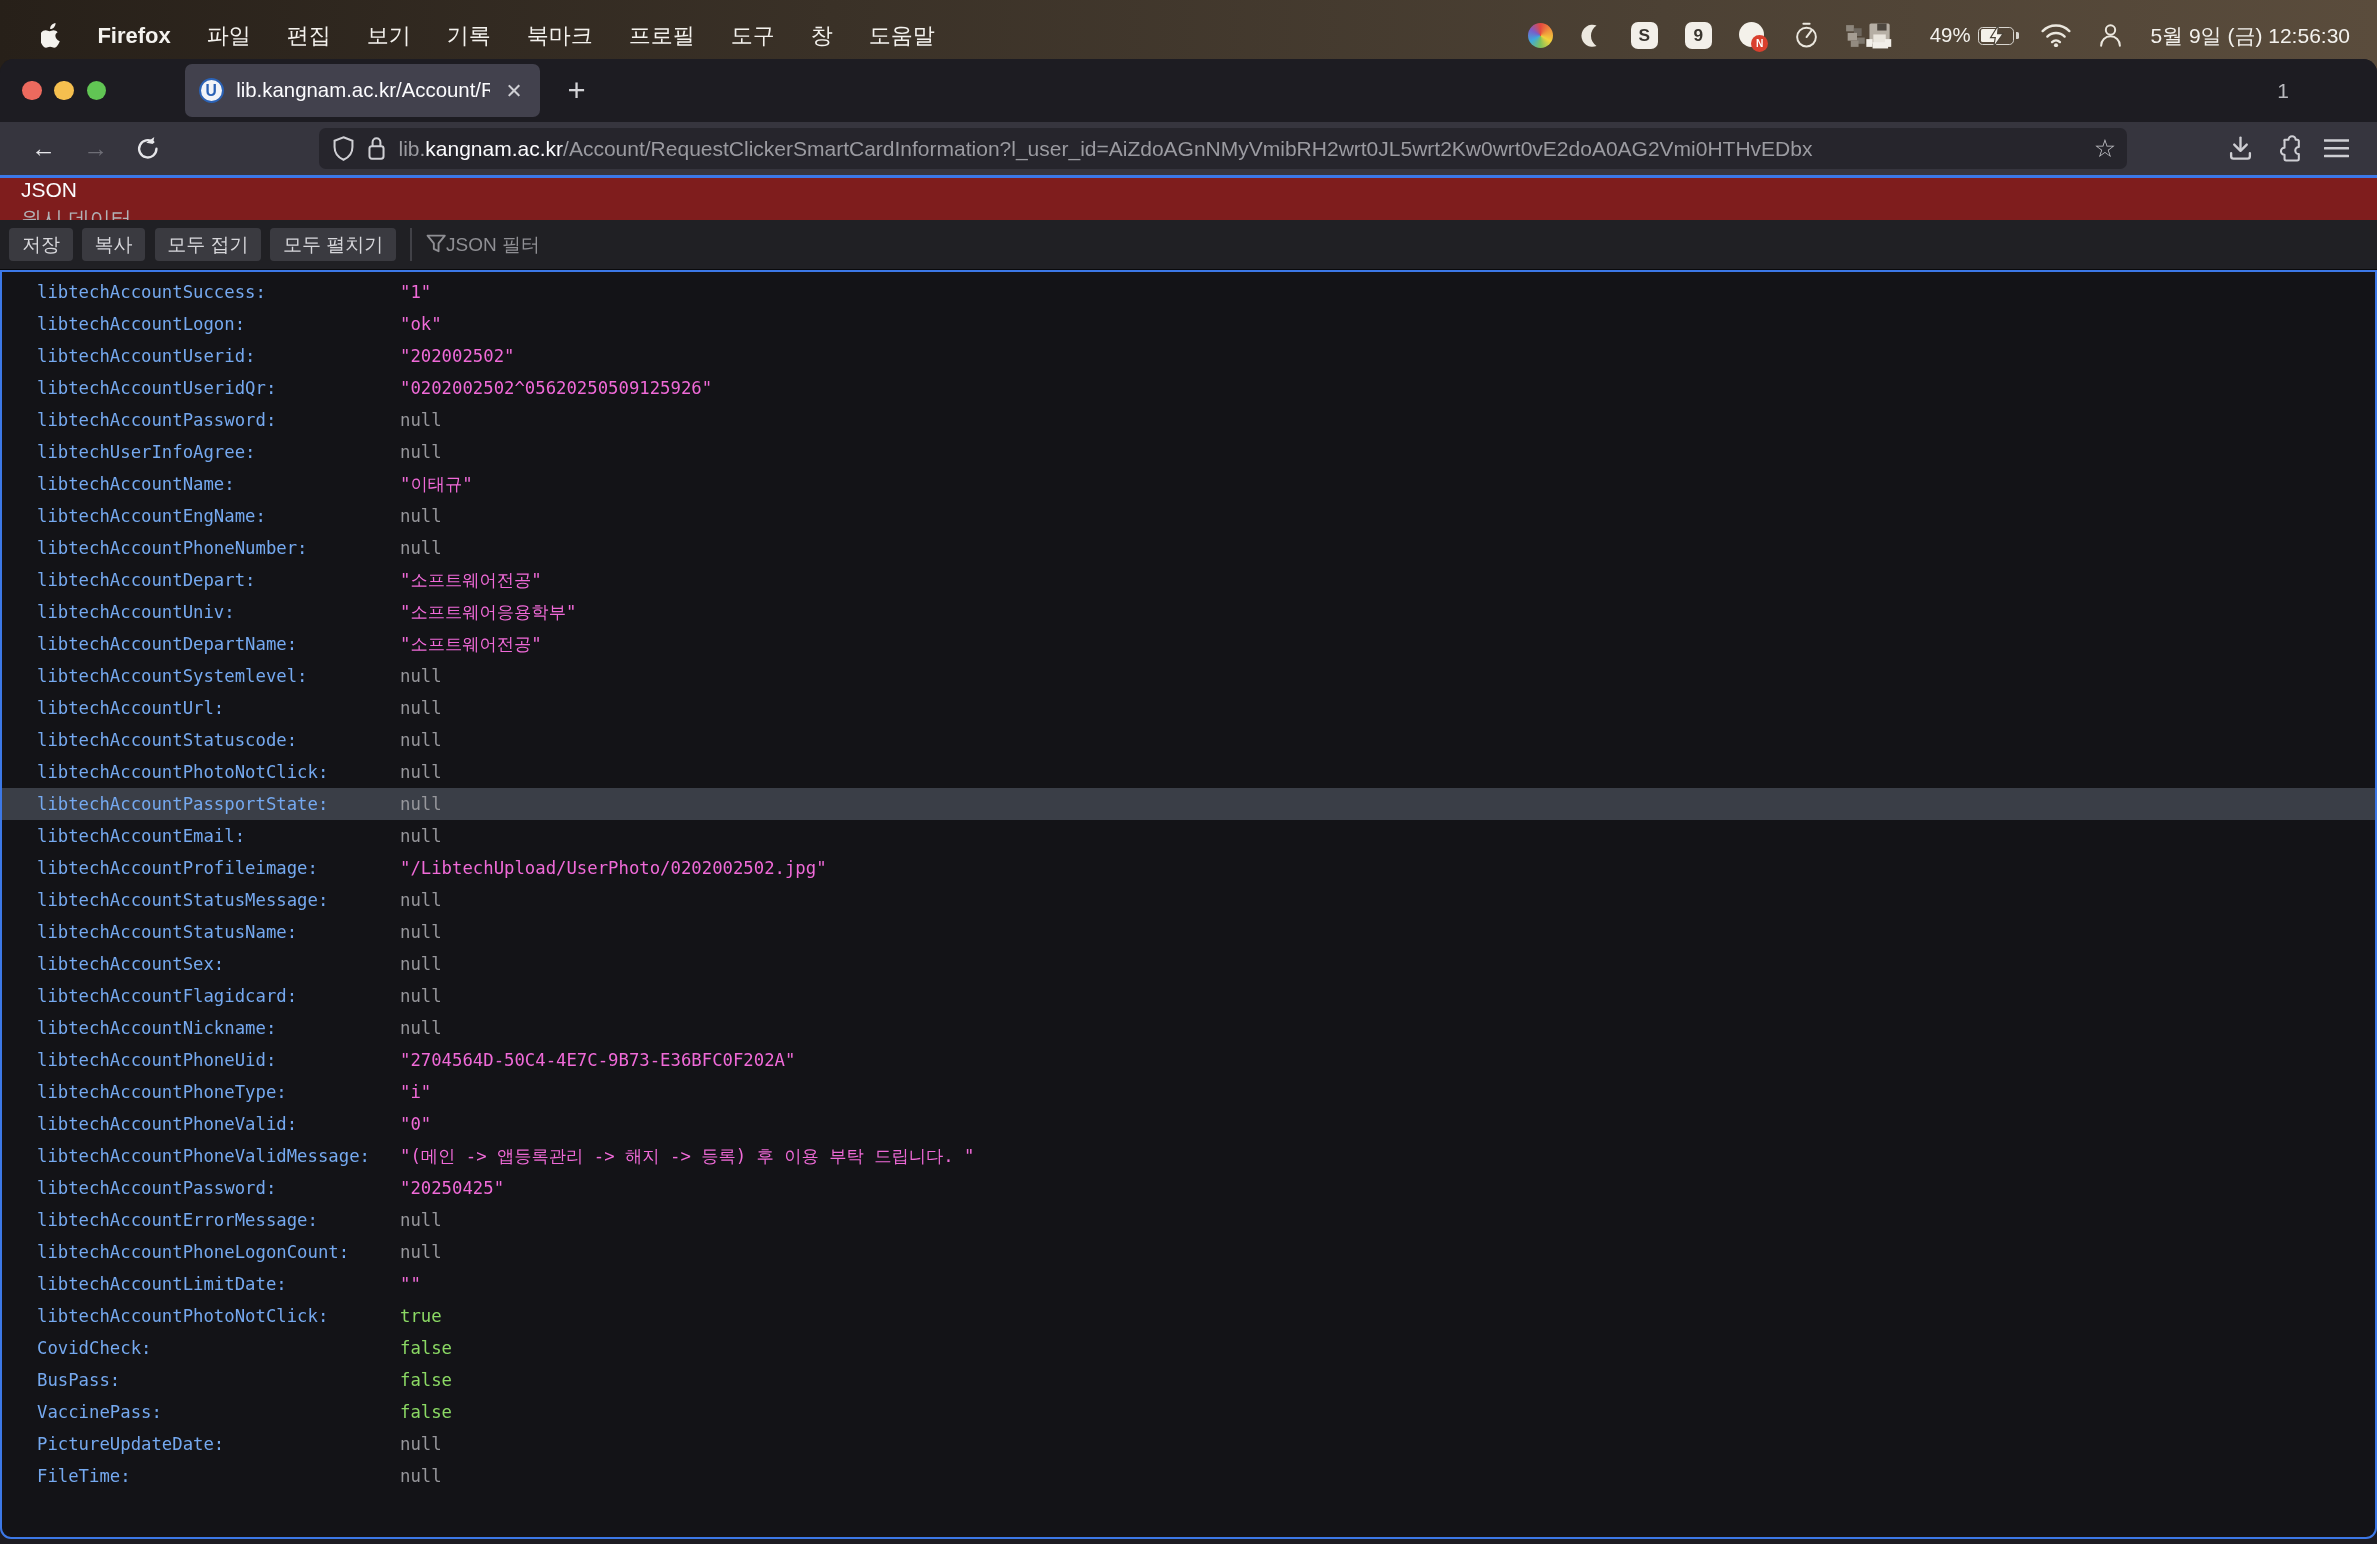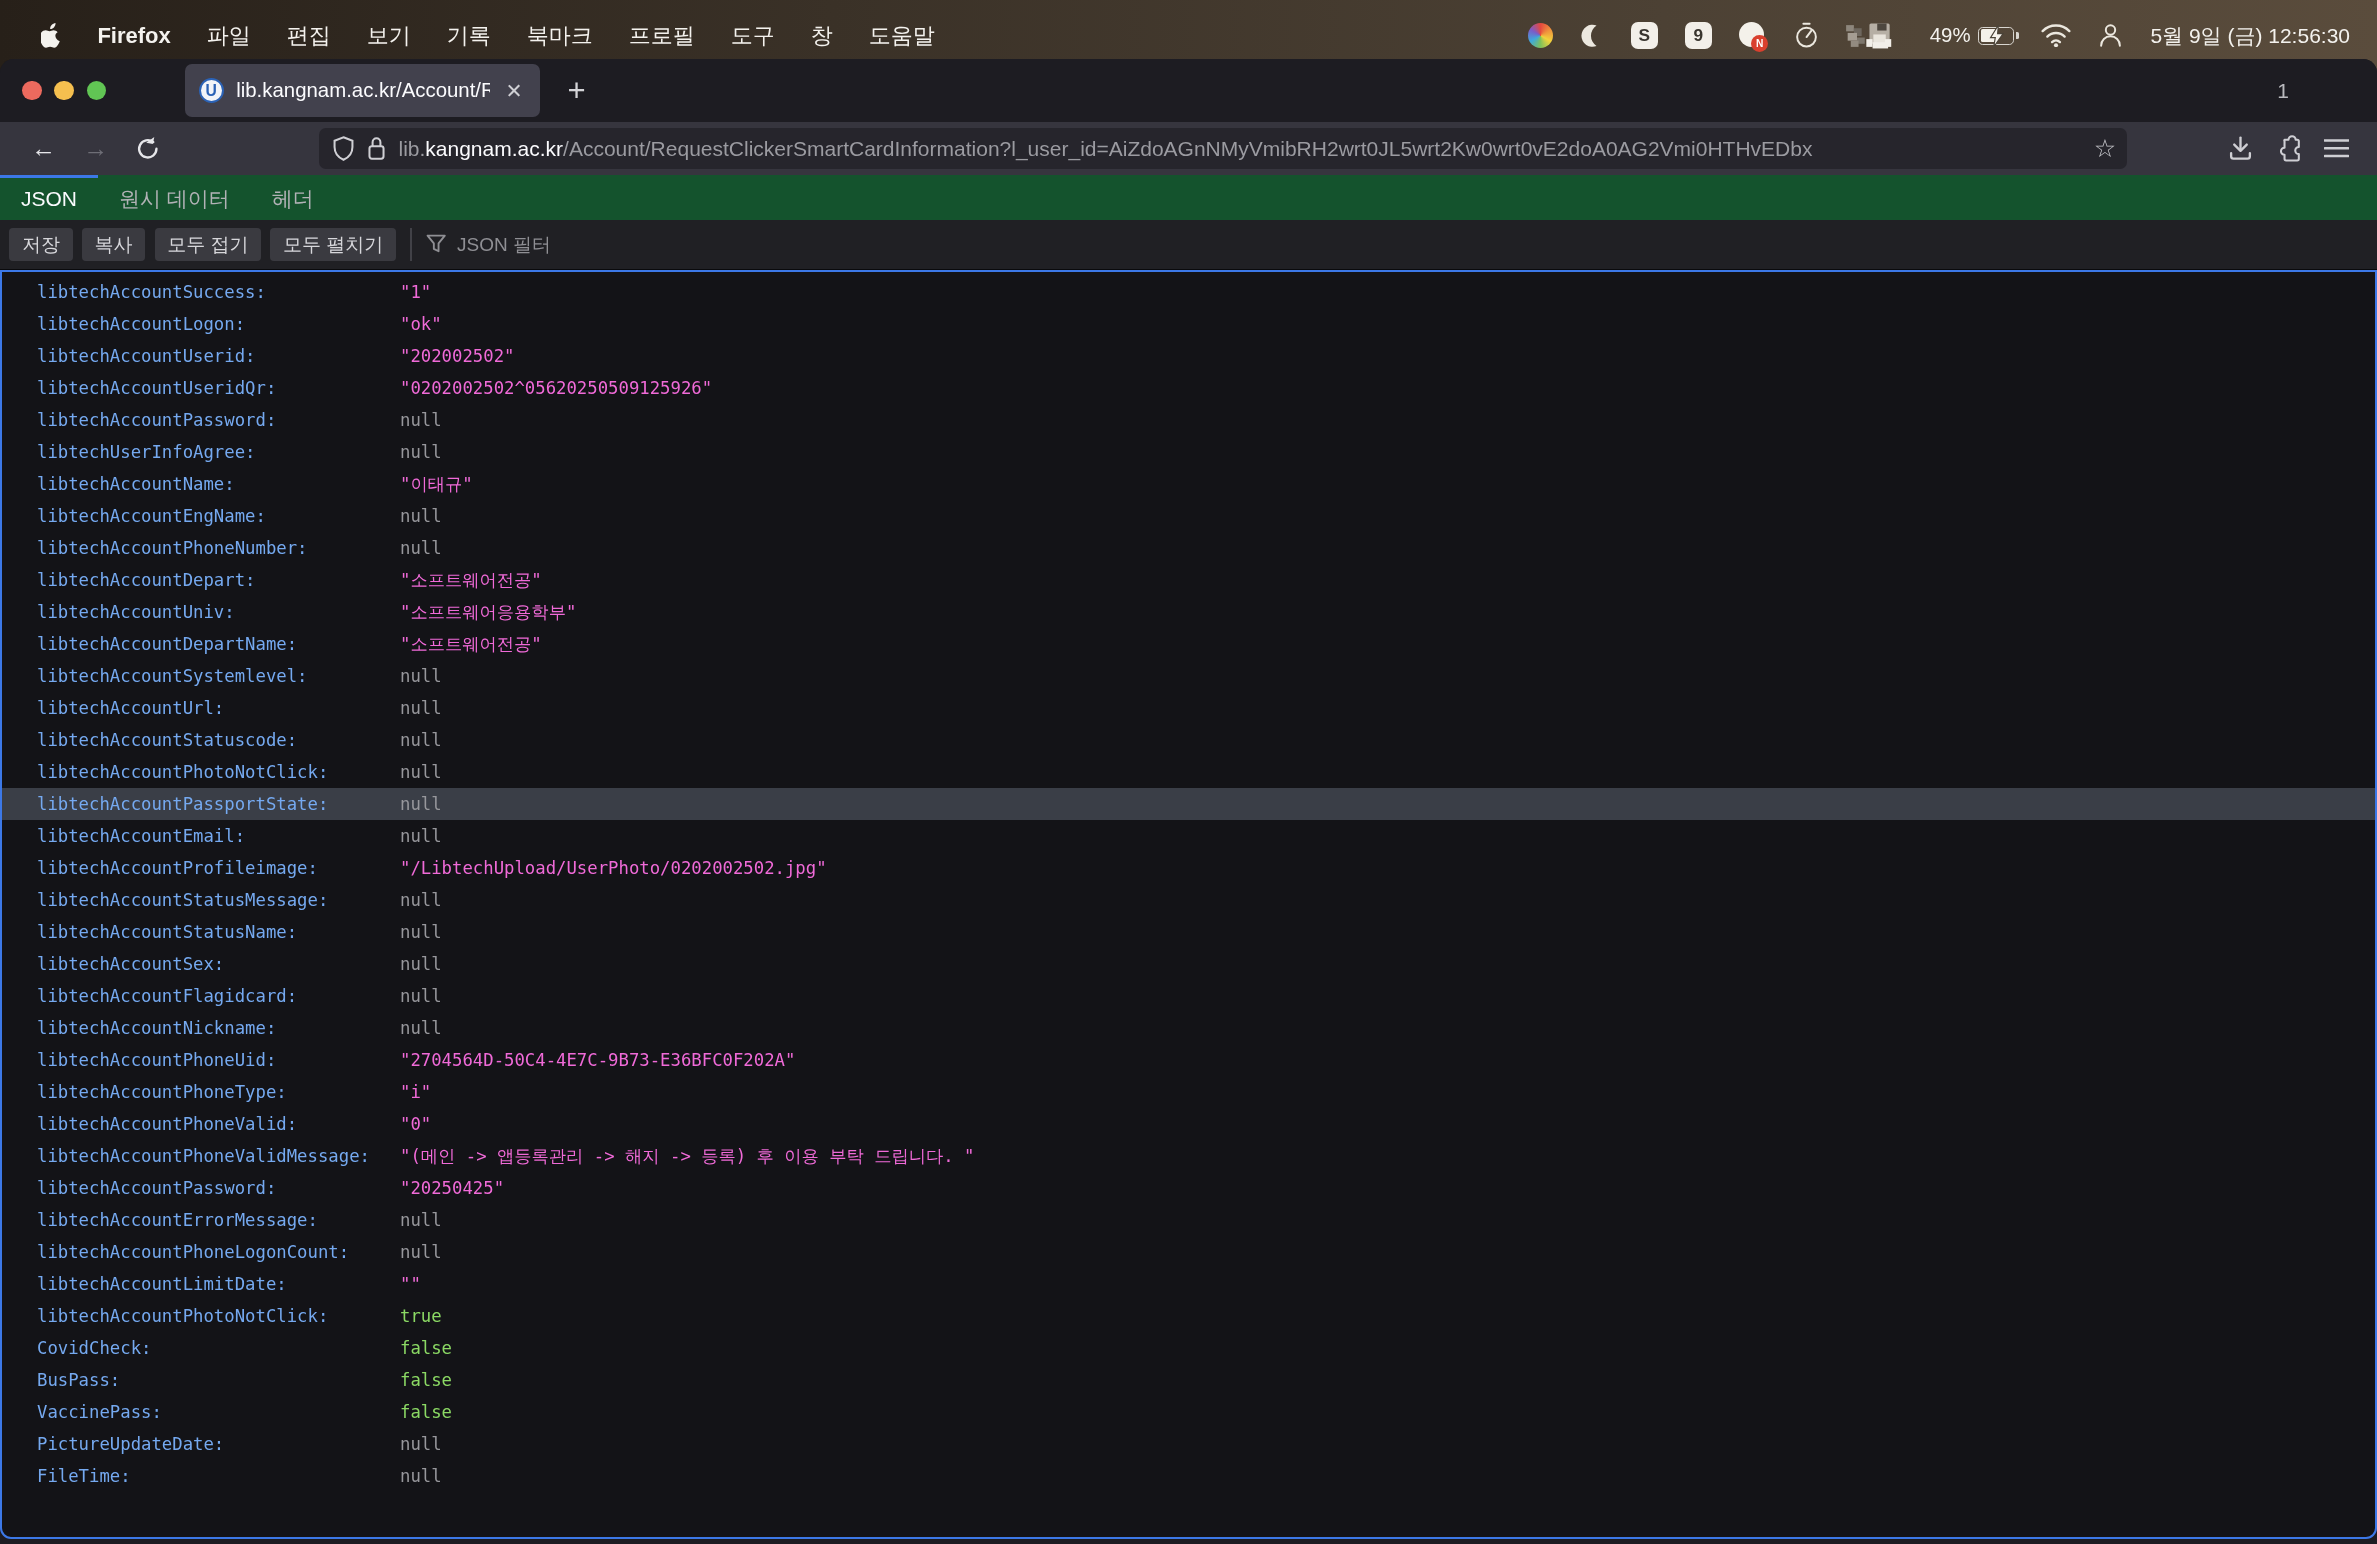--- a/index.html
+++ b/index.html
@@ -60,31 +60,31 @@
     display:flex; align-items:center; padding:0 14px; gap:12.6px; position:relative; overflow:hidden; }
   .url-text { font-size:21px; color:#9b9ba1; white-space:nowrap; overflow:hidden; flex:1; }
   .url-domain { color:#fbfbfe; }
   .url-fade { position:absolute; right:50px; top:0; bottom:0; width:86px;
     background:linear-gradient(90deg, rgba(38,37,44,0), #26252c); }
   .url-star { position:absolute; right:11px; top:0; bottom:0; display:flex; align-items:center;
     color:#c6c6cb; font-size:25px; }
   .nav-right { margin-left:auto; display:flex; align-items:center; gap:22px; padding-right:7.9px; }
 
   
-  .viewer-tabs { height:45px; background:#14532d; display:flex; align-items:stretch; }
+  .viewer-tabs { height:45px; background:#7f1d1d; display:flex; align-items:stretch;flex-direction:column; }
   .vtab { padding:0 21px; display:flex; align-items:center; color:#b2b2b6; font-size:21px;
     border-top:3.1px solid transparent; }
   .vtab.active { color:#fbfbfe; border-top-color:#3c78e7; }
 
   
   .viewer-toolbar { height:50px; background:#202024; display:flex; align-items:center; padding-left:9.4px; gap:9.4px; border-bottom:0.8px solid #0a0a0c; }
   .tbtn { background:#3a3a40; border:none; color:#d7d7db; font-size:19px;
     font-family:"Liberation Sans",sans-serif; border-radius:3.9px; height:33px; padding:0 12.6px; }
   .tb-sep { width:1.6px; height:33px; background:#414147; margin:0 4.7px; }
-  .filter-wrap { display:flex; align-items:center; gap:11px; color:#8f8f94; }
+  .filter-wrap { display:flex; align-items:center; color:#8f8f94; }
   .filter-input { background:transparent; border:none; outline:none; color:#d7d7db;
     font-size:19px; font-family:"Liberation Sans",sans-serif; width:472px; }
   .filter-input::placeholder { color:#8f8f94; }
 
   
   .json-panel { flex:1; margin-bottom:4.7px; background:#131317;
     border:2.4px solid #3c78e7; border-radius:0 0 11px 11px; overflow:hidden; padding-top:3.9px; }
   .jrow { height:32px; line-height:32px; position:relative;
     font-family:"DejaVu Sans Mono", monospace; font-size:17.3px; white-space:nowrap; }
   .jrow.hl { background:#3a3e47; }

